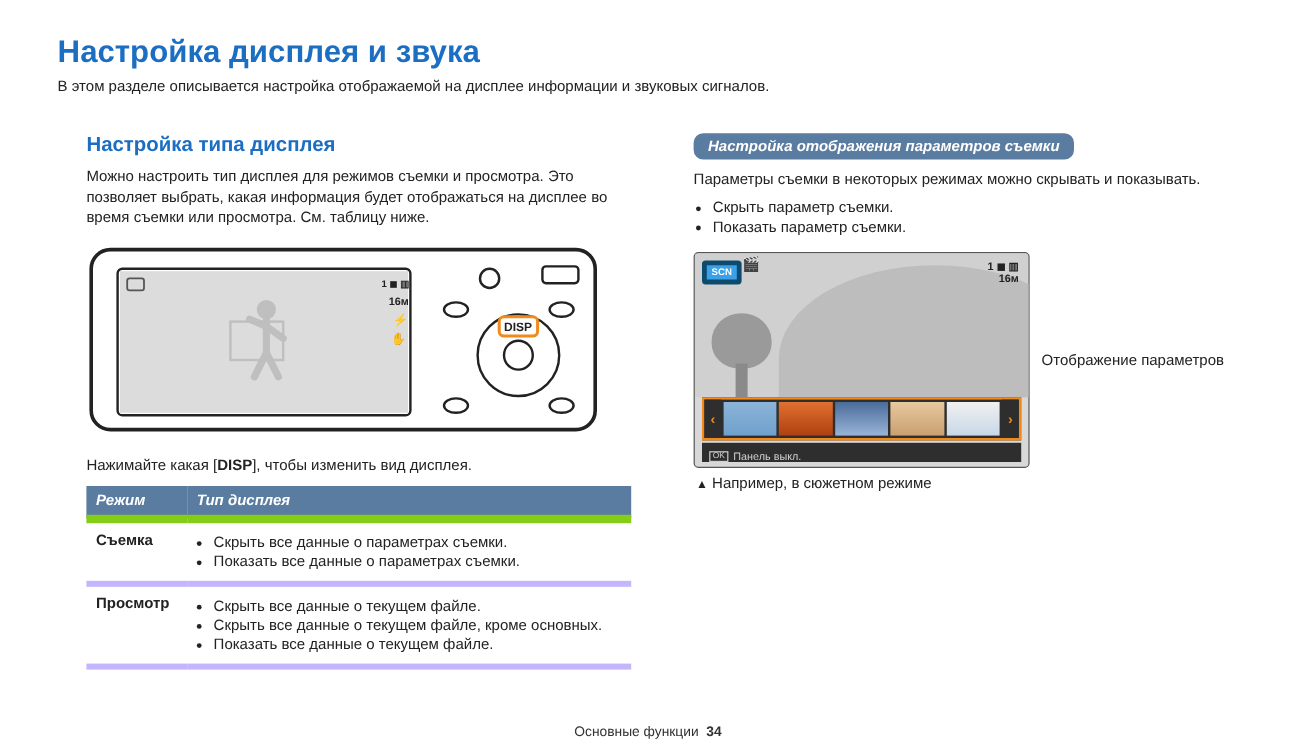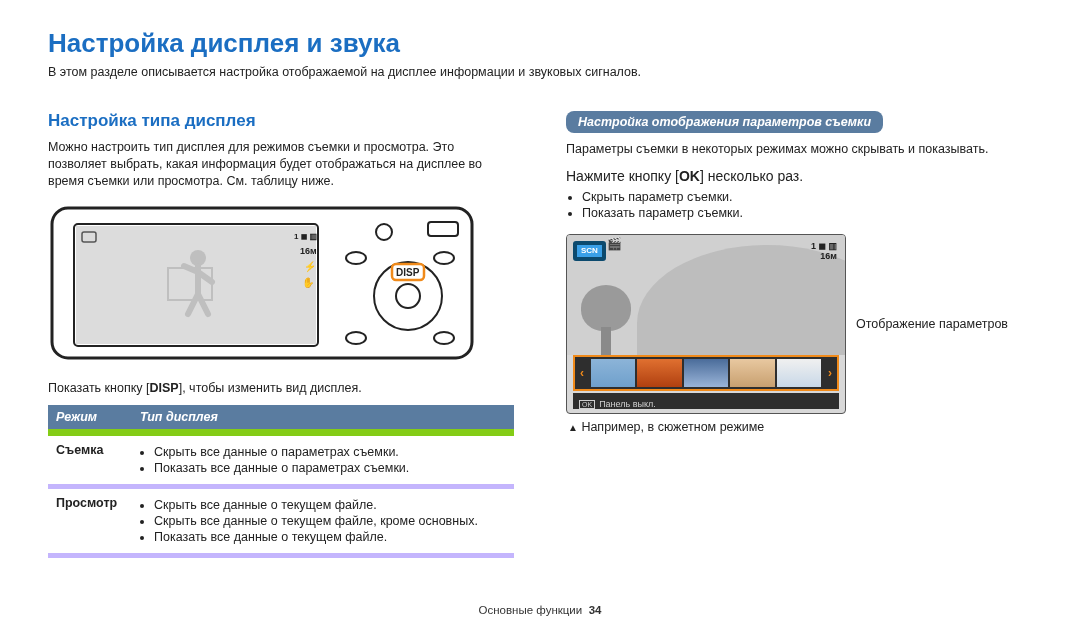--- a/index.html
+++ b/index.html
@@ -13,21 +13,21 @@
     padding: 28px 48px 20px 48px;
     position: relative;
   }
   .page-title {
     color: #1b6ec2;
     font-size: 26px;
     font-weight: bold;
     margin-bottom: 6px;
   }
   .page-subtitle { font-size: 12.5px; margin-bottom: 32px; }
-  .columns { display: flex; gap: 52px; }
+  .columns { display: flex; gap: 52px; margin-left: 24px; }
   .col-left { width: 480px; }
   .col-right { width: 480px; }
   .section-heading {
     color: #1b6ec2;
     font-size: 17px;
     font-weight: bold;
     margin-bottom: 8px;
   }
   .body-text { font-size: 12.5px; line-height: 1.35; margin-bottom: 8px; }
   .camera-fig { margin: 8px 0 10px 0; }
@@ -182,21 +182,21 @@
 
         <rect x="344" y="66" width="32" height="16" rx="4" fill="#fff" stroke="#f08a1a" stroke-width="2.5"></rect>
         <text x="348" y="78" font-size="10" fill="#222" font-weight="bold">DISP</text>
 
         <ellipse cx="308" cy="140" rx="10" ry="6" fill="none" stroke="#222" stroke-width="2"></ellipse>
         <ellipse cx="396" cy="140" rx="10" ry="6" fill="none" stroke="#222" stroke-width="2"></ellipse>
       </svg>
     </div>
 
     <p class="caption">
-      <span>Показать кнопку [</span><span class="mono-btn">DISP</span><span>], чтобы изменить вид дисплея.</span>
+      <span>Нажимайте какая [</span><span class="mono-btn">DISP</span><span>], чтобы изменить вид дисплея.</span>
     </p>
 
     <table class="modes">
       <tbody>
           <tr>
         <th>Режим</th>
         <th>Тип дисплея</th>
       </tr>
       <tr>
         <td class="first">Съемка</td>
@@ -218,23 +218,20 @@
         </td>
       </tr>
     </tbody>
       </table>
   </div>
 
   <div class="col-right">
     <div class="pill">Настройка отображения параметров съемки</div>
     <p class="body-text">Параметры съемки в некоторых режимах можно скрывать и показывать.</p>
 
-    <p class="instr">
-      <span>Нажмите кнопку [</span><span class="mono-btn">OK</span><span>] несколько раз.</span>
-    </p>
     <ul class="bullets">
       <li>Скрыть параметр съемки.</li>
       <li>Показать параметр съемки.</li>
     </ul>
 
     <div class="lcd-wrap">
       <div class="lcd">
         <div class="sky"></div>
         <div class="hill"></div>
         <div class="tree">

